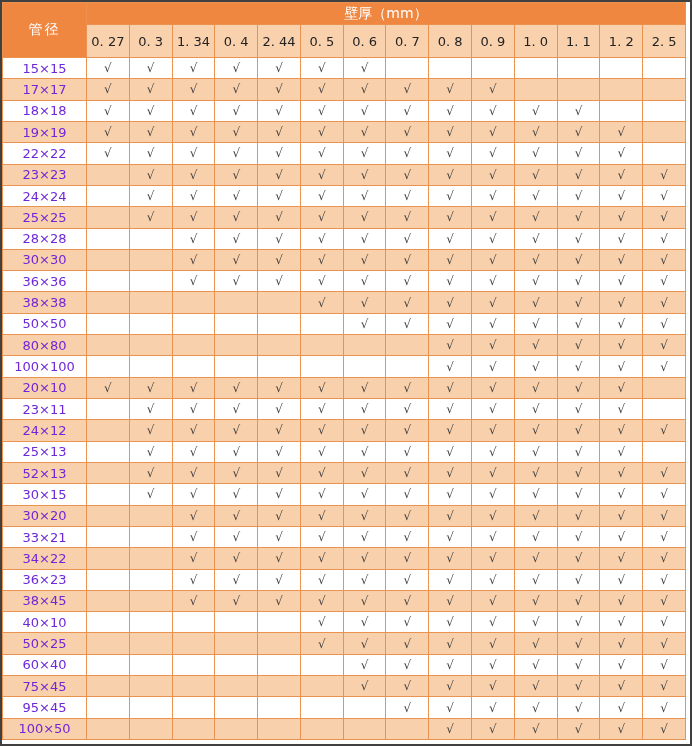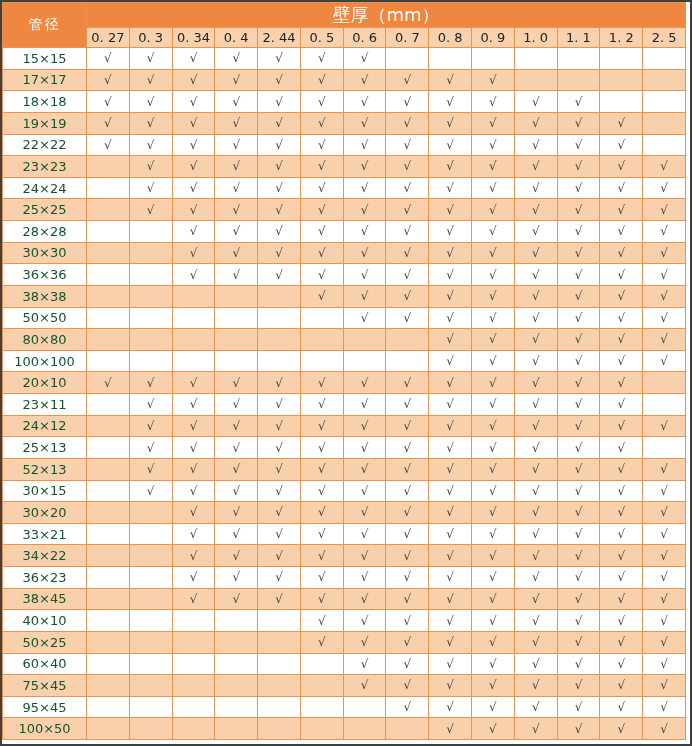--- a/index.html
+++ b/index.html
@@ -25,48 +25,48 @@
     border: 1px solid #ea9351;
     padding: 0;
     text-align: center;
     vertical-align: middle;
     overflow: hidden;
     white-space: nowrap;
   }
   col.size-col { width: 84px; }
   
   tr.head-row-1 { height: 22px; }
-  tr.head-row-2 { height: 20px; }
+  tr.head-row-2 { height: 33px; }
   th.corner {
     background: #ef8740;
     color: #ffffff;
     font-size: 14px;
     font-weight: normal;
     letter-spacing: 2px;
     border-right: 2px solid #ffffff;
   }
   th.group {
     background: #ef8740;
     color: #ffffff;
-    font-size: 18px;
+    font-size: 14px;
     font-weight: normal;
     border-bottom: 2px solid #ffffff;
     border-left: none;
   }
   th.thick-col {
     background: #fad1ad;
     color: #222222;
     font-size: 13px;
     font-weight: normal;
   }
   
   tbody th.size {
     font-weight: normal;
     font-size: 13px;
-    color: #14532d;
+    color: #6d28d9;
     background: transparent;
   }
   tbody td {
     font-size: 12px;
     color: #3e3e3e;
   }
   tbody tr.row-even { background: #ffffff; }
   tbody tr.row-odd  { background: #f9d0ac; }
 </style>
 </head>
@@ -78,21 +78,21 @@
       <col class="size-col">
     </colgroup>
     <thead>
       <tr class="head-row-1">
         <th class="corner" rowspan="2">管径</th>
         <th class="group" colspan="14">壁厚（mm）</th>
       </tr>
       <tr class="head-row-2" id="thickness-header-row">
           <th class="thick-col">0. 27</th>
           <th class="thick-col">0. 3</th>
-          <th class="thick-col">0. 34</th>
+          <th class="thick-col">1. 34</th>
           <th class="thick-col">0. 4</th>
           <th class="thick-col">2. 44</th>
           <th class="thick-col">0. 5</th>
           <th class="thick-col">0. 6</th>
           <th class="thick-col">0. 7</th>
           <th class="thick-col">0. 8</th>
           <th class="thick-col">0. 9</th>
           <th class="thick-col">1. 0</th>
           <th class="thick-col">1. 1</th>
           <th class="thick-col">1. 2</th>

